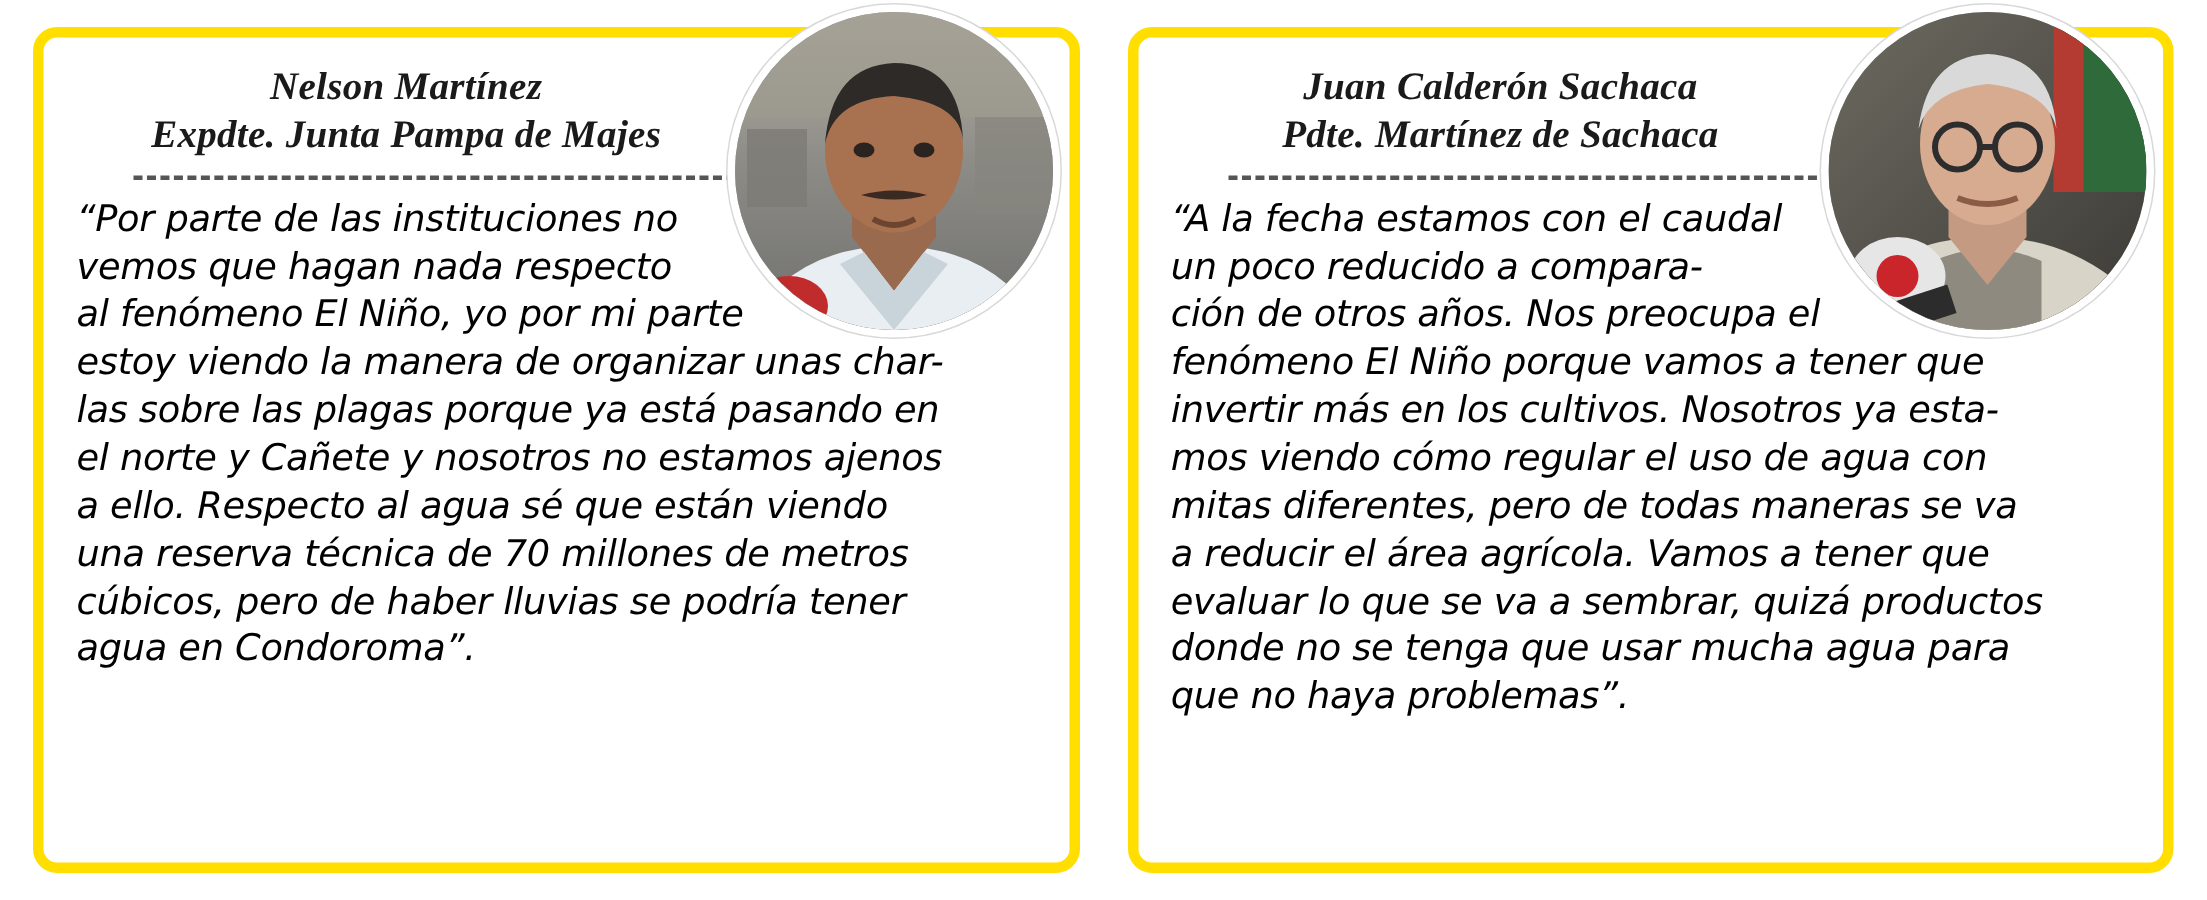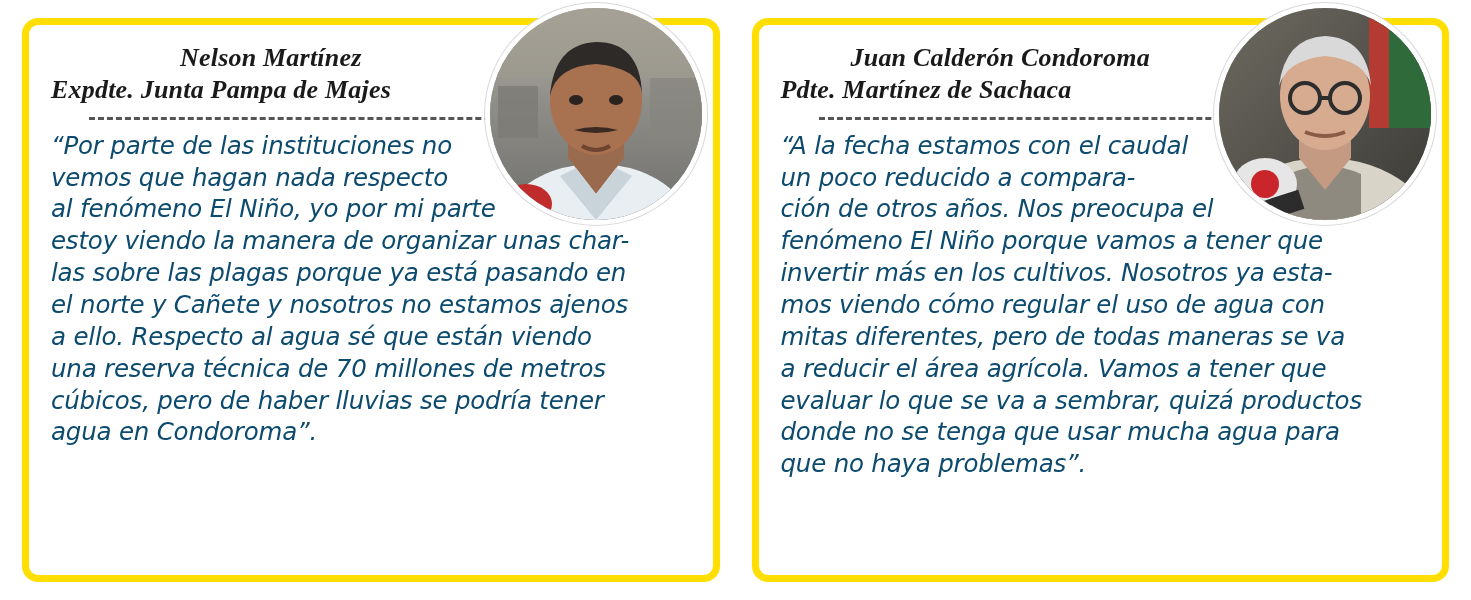--- a/index.html
+++ b/index.html
@@ -43,36 +43,37 @@
     text-align: center;
     line-height: 1.15;
     letter-spacing: 0.2px;
   }
   .speaker-role {
     font-family: "Liberation Serif", serif;
     font-weight: bold;
     font-style: italic;
     font-size: 26px;
     color: #1a1a1a;
+    text-align: center;
     line-height: 1.15;
     margin-top: 2px;
     letter-spacing: 0.2px;
   }
   .divider {
     margin: 12px auto 10px auto;
     width: 88%;
     height: 0;
     border-top: 3px dashed #555555;
   }
   .quote-text {
     font-family: "DejaVu Sans", sans-serif;
     font-style: italic;
     font-size: 24.5px;
     line-height: 1.30;
-    color: #0c4a6e;
+    color: #000000;
     letter-spacing: -0.2px;
     white-space: pre-line;
   }
   .portrait {
     position: absolute;
     top: -22px;
     right: 6px;
     width: 212px;
     height: 212px;
     border-radius: 50%;
@@ -127,21 +128,21 @@
         <path d="M84 122 Q106 116 128 122 Q106 128 84 122 Z" fill="#3a2a22"></path>
         <path d="M92 138 Q106 146 120 138" stroke="#6d4430" stroke-width="4" fill="none"></path>
         <path d="M70 168 L106 212 L142 168 L126 160 L106 186 L86 160 Z" fill="#c9d3da"></path>
         <ellipse cx="36" cy="196" rx="26" ry="20" fill="#c02b2b"></ellipse>
       </svg>
     </div>
   </div>
 
   <div class="quote-card">
     <div class="card-head">
-      <div class="speaker-name">Juan Calderón Condoroma</div>
+      <div class="speaker-name">Juan Calderón Sachaca</div>
       <div class="speaker-role">Pdte. Martínez de Sachaca</div>
     </div>
     <div class="divider"></div>
     <div class="quote-text">“A la fecha estamos con el caudal
 un poco reducido a compara-
 ción de otros años. Nos preocupa el
 fenómeno El Niño porque vamos a tener que
 invertir más en los cultivos. Nosotros ya esta-
 mos viendo cómo regular el uso de agua con
 mitas diferentes, pero de todas maneras se va

